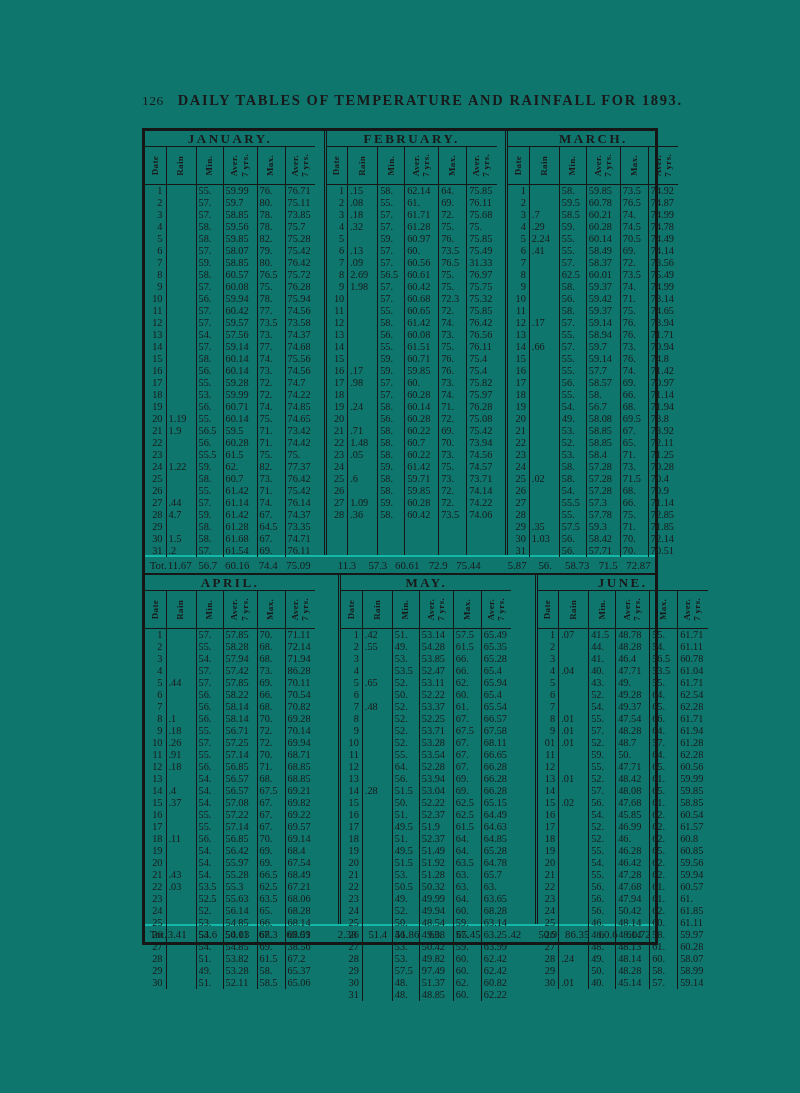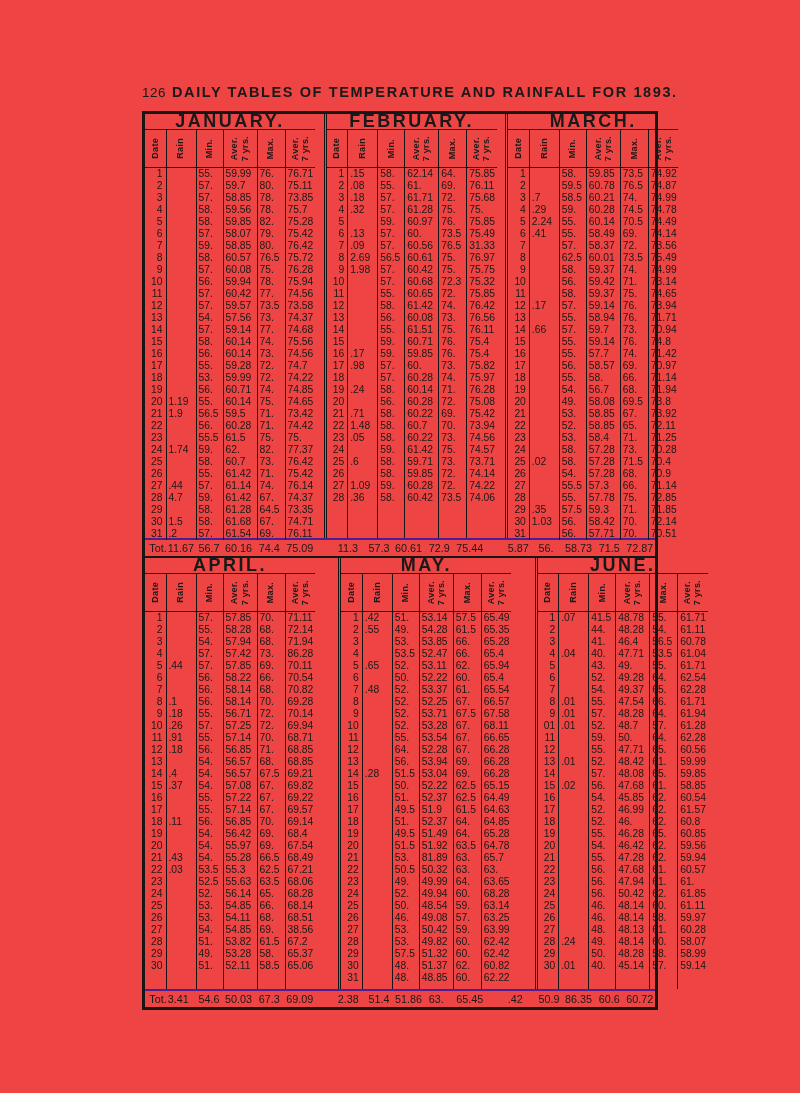--- a/index.html
+++ b/index.html
@@ -1,43 +1,43 @@
 <!DOCTYPE html>
 <html><head>
 <meta charset="utf-8">
 <style>
   html,body{margin:0;padding:0;background:#f3f1ec;}
   .page{
-    width:800px;height:1093px;margin:0 auto;background:#ef4444;
-    font-family:Liberation Sans, sans-serif;color:#191919;
+    width:800px;height:1093px;margin:0 auto;background:#0f766e;
+    font-family:Liberation Serif, serif;color:#191919;
     box-sizing:border-box;overflow:hidden;
   }
   .page-header{width:516px;margin:0 auto;padding-top:84px;display:flex;align-items:baseline;}
   .page-number{font-size:13.5px;letter-spacing:.5px;}
-  .page-title{flex:1;text-align:center;font-size:14.5px;font-weight:bold;letter-spacing:1.6px;margin:0;padding-left:6px;white-space:nowrap;}
+  .page-title{flex:1;text-align:center;font-size:14.5px;font-weight:bold;letter-spacing:1.6px;margin:8px;padding-left:6px;white-space:nowrap;}
   .frame{width:510px;margin:11px auto 0;border:3px solid #161616;}
   .months-row{display:flex;}
   .block-0 .months-row{height:424px;}
-  .block-1 .months-row{height:431px;gap:44px;}
+  .block-1 .months-row{height:349px;gap:44px;}
   .block + .block{border-top:2px solid #161616;}
   .mcol{flex:1;min-width:0;}
   .mcol + .mcol{border-left:3px double #161616;margin-left:32px;}
   table.month{width:100%;height:100%;border-collapse:collapse;table-layout:fixed;}
   .w0{width:21px}.w1{width:30px}.w2{width:27px}.w3{width:34px}.w4{width:28px}.w5{width:30px}
-  .month-title{height:15px;font-size:18px;font-weight:bold;letter-spacing:2.5px;text-align:center;
+  .month-title{height:15px;font-size:13px;font-weight:bold;letter-spacing:2.5px;text-align:center;
     border-bottom:1px solid #161616;padding:0;line-height:15px;}
   tr.ch th{border-bottom:1px solid #161616;border-left:1px solid #161616;height:37px;padding:0;vertical-align:middle;}
   tr.ch th:first-child{border-left:none;}
   .vwrap{display:flex;justify-content:center;align-items:center;height:37px;gap:1px;}
   .vh{writing-mode:vertical-rl;transform:rotate(180deg);font-size:9px;font-weight:bold;letter-spacing:.3px;line-height:1.02;white-space:nowrap;}
   td{border-left:1px solid #161616;font-size:10.3px;height:12px;line-height:12px;
      padding:0 0 0 2px;white-space:nowrap;overflow:hidden;}
   td:first-child{border-left:none;text-align:right;padding:0 3px 0 0;}
   tr.filler td{height:auto;}
-  .totals{display:flex;border-top:2px solid #4c1d95;height:16px;align-items:center;font-size:10.8px;}
+  .totals{display:flex;border-top:2px solid #14b8a6;height:16px;align-items:center;font-size:10.8px;}
   .tgroup{flex:1;display:flex;min-width:0;}
   .tc{display:inline-block;white-space:nowrap;box-sizing:border-box;}
   .tc.c0{width:22px;text-align:right;}
   .tc.c1{width:31px;padding-left:1px;}
   .tc.c2{width:27px;padding-left:1px;}
   .tc.c3{width:34px;padding-left:1px;}
   .tc.c4{width:28px;padding-left:1px;}
   .tc.c5{width:30px;padding-left:1px;}
 </style>
 </head>
@@ -280,21 +280,21 @@
                 <tr>
                   <td>23</td>
                   <td></td>
                   <td>55.5</td>
                   <td>61.5</td>
                   <td>75.</td>
                   <td>75.</td>
                 </tr>
                 <tr>
                   <td>24</td>
-                  <td>1.74</td>
+                  <td>1.22</td>
                   <td>59.</td>
                   <td>62.</td>
                   <td>82.</td>
                   <td>77.37</td>
                 </tr>
                 <tr>
                   <td>25</td>
                   <td></td>
                   <td>58.</td>
                   <td>60.7</td>
@@ -1493,21 +1493,21 @@
                   <td></td>
                   <td>51.5</td>
                   <td>51.92</td>
                   <td>63.5</td>
                   <td>64.78</td>
                 </tr>
                 <tr>
                   <td>21</td>
                   <td></td>
                   <td>53.</td>
-                  <td>81.89</td>
+                  <td>51.28</td>
                   <td>63.</td>
                   <td>65.7</td>
                 </tr>
                 <tr>
                   <td>22</td>
                   <td></td>
                   <td>50.5</td>
                   <td>50.32</td>
                   <td>63.</td>
                   <td>63.</td>
@@ -1557,21 +1557,21 @@
                   <td></td>
                   <td>53.</td>
                   <td>49.82</td>
                   <td>60.</td>
                   <td>62.42</td>
                 </tr>
                 <tr>
                   <td>29</td>
                   <td></td>
                   <td>57.5</td>
-                  <td>51.32</td>
+                  <td>97.49</td>
                   <td>60.</td>
                   <td>62.42</td>
                 </tr>
                 <tr>
                   <td>30</td>
                   <td></td>
                   <td>48.</td>
                   <td>51.37</td>
                   <td>62.</td>
                   <td>60.82</td>

